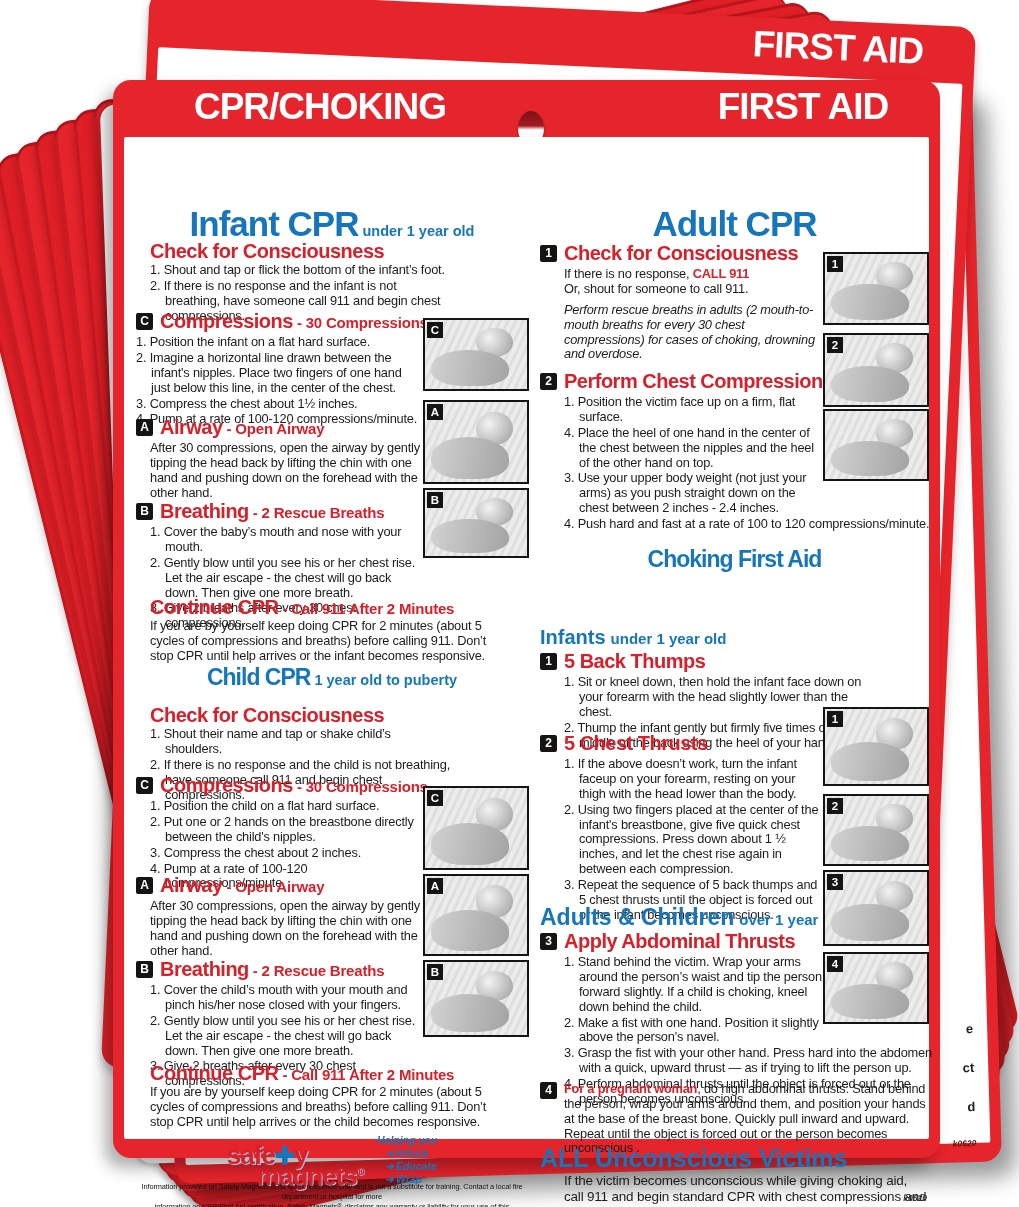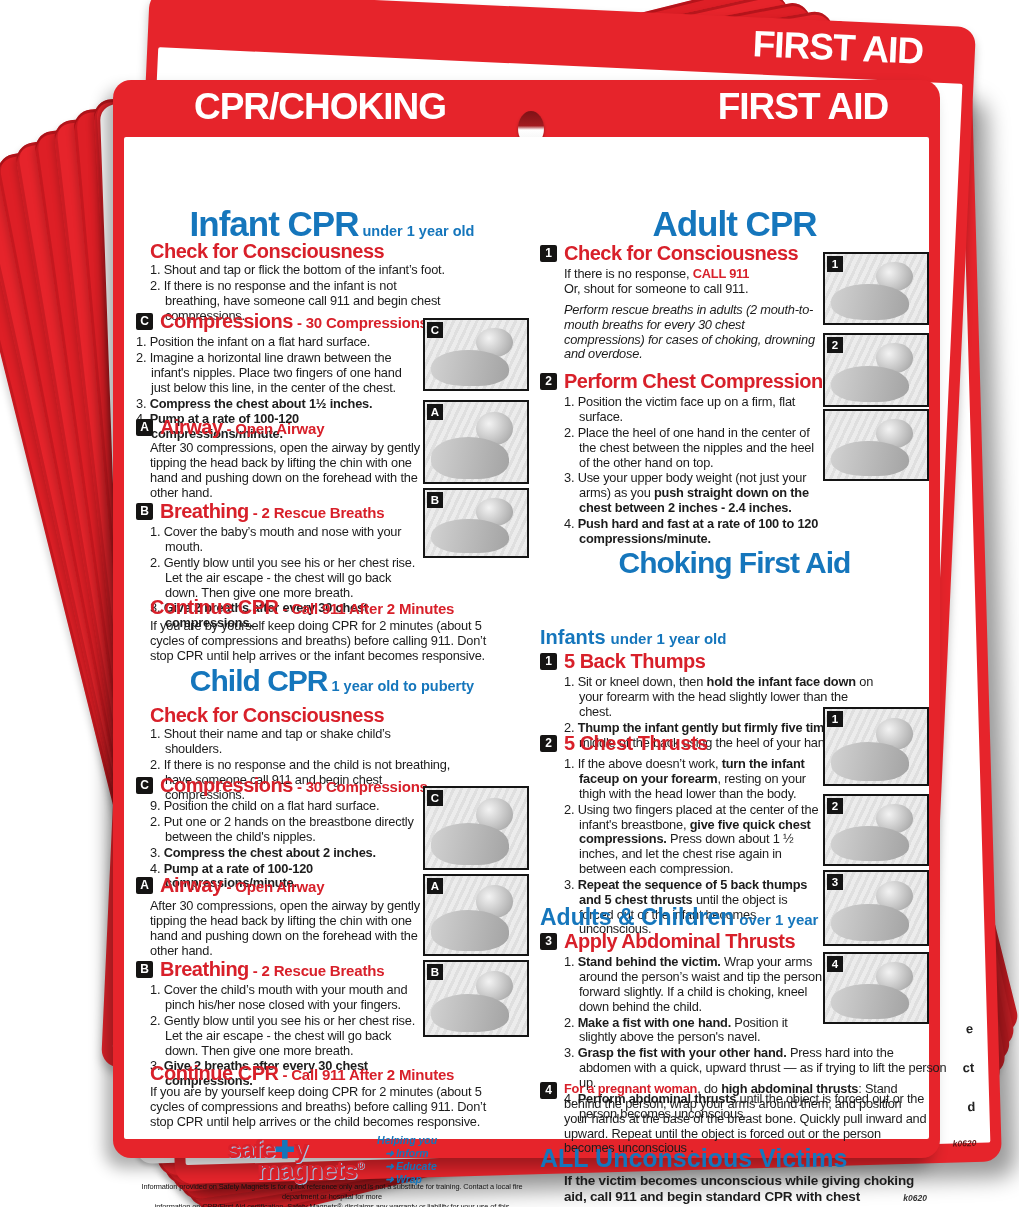--- a/index.html
+++ b/index.html
@@ -30,55 +30,55 @@
         box-shadow:0 2px 3px rgba(0,0,0,.35);}
 
   
   .col{position:absolute;top:61px;bottom:0;}
   .col-left{left:12px;width:392px;}
   .col-right{left:416px;width:389px;}
   .blk{position:absolute;left:0;}
 
   .h1{width:100%;text-align:center;color:#1576bc;font-weight:bold;white-space:nowrap;}
   .h1 .big{font-size:35px;letter-spacing:-1px;}
-  .h1 .big-xl{font-size:30px;letter-spacing:-1px;}
+  .h1 .big-xl{font-size:23px;letter-spacing:-1px;}
   .h1 .age{font-size:14.5px;font-weight:bold;margin-left:4px;}
 
   .sec-head{display:flex;align-items:center;gap:7px;margin-bottom:2px;}
   .chip{flex:none;width:17px;height:17px;background:#151413;color:#fff;font-size:12px;font-weight:bold;line-height:17px;text-align:center;border-radius:2px;}
   .rh{color:#d8202a;font-weight:bold;white-space:nowrap;}
   .rh .t{font-size:20px;letter-spacing:-0.5px;}
   .rh .s{font-size:15px;margin-left:4px;}
   .bh{color:#1576bc;font-weight:bold;white-space:nowrap;}
   .bh .t{font-size:20px;}
   .bh .t-lg{font-size:23px;}
   .bh .s{font-size:15px;margin-left:5px;}
 
   .body-txt{font-size:12.8px;line-height:1.16;letter-spacing:-0.2px;}
   ul.items{list-style:none;margin:0;padding:0;}
   ul.items li{padding-left:15px;text-indent:-15px;margin-bottom:1px;}
-  .b,b{font-weight:bold;}
+  .b,b{font-weight:normal;}
   .it{font-style:italic;}
   .redb{color:#d8202a;font-weight:bold;}
   .note{color:#d8202a;font-weight:bold;font-size:15px;line-height:1.15;}
   .intro{color:#d8202a;font-weight:bold;font-size:14.5px;line-height:1.2;text-align:center;width:100%;}
   .p{margin:0 0 6px 0;}
 
   
   .fig{position:absolute;width:106px;border:2.5px solid #141414;box-sizing:border-box;
        background:repeating-linear-gradient(115deg,#ececec 0 4px,#dfdfdf 4px 7px);overflow:hidden;}
   .fig::before{content:"";position:absolute;right:14%;top:12%;width:36%;height:42%;border-radius:50%;
        background:radial-gradient(circle at 35% 35%,#f3f3f3,#b5b5b5 70%,#979797);}
   .fig::after{content:"";position:absolute;left:6%;bottom:4%;width:76%;height:52%;border-radius:48% 52% 40% 42%;
        background:linear-gradient(100deg,#d2d2d2,#a3a3a3);}
   .fig .flabel{position:absolute;left:2px;top:2px;z-index:2;width:16px;height:16px;background:#141414;color:#fff;
        font-size:11.5px;font-weight:bold;line-height:16px;text-align:center;}
 
   
-  .logo-row{display:flex;align-items:center;justify-content:center;gap:14px;width:100%;}
+  .logo-row{display:flex;align-items:flex-end;justify-content:center;gap:14px;width:100%;}
   .logo-word{color:#d8202a;font-weight:bold;font-size:26px;letter-spacing:-1px;line-height:.8;
        text-shadow:1px 1px 0 #9fc6e8;}
   .logo-word .cross{color:#1576bc;text-shadow:none;font-size:24px;}
   .logo-line2{margin-left:30px;}
   .logo-reg{font-size:10px;vertical-align:super;}
   .tagline{color:#1576bc;font-weight:bold;font-style:italic;font-size:10.5px;line-height:1.25;}
   .tagline .arr{margin-right:2px;}
   .tag-item{display:block;margin-left:8px;}
   .disclaimer{width:100%;text-align:center;font-size:7.4px;line-height:1.35;color:#111;letter-spacing:-0.1px;}
   .code{position:absolute;right:2px;font-size:8.5px;font-weight:bold;font-style:italic;color:#333;}
@@ -189,21 +189,21 @@
             <li><span>2. If there is no response and the child is not breathing, have someone call 911 and begin chest compressions.</span></li>
           </ul>
         </div>
 
         <div class="blk body-txt" style="top:576px;width:288px;left:0;">
           <div class="sec-head">
             <span class="chip">C</span>
             <div class="rh"><span class="t">Compressions</span><span class="s">- 30 Compressions</span></div>
           </div>
           <ul class="items" style="margin-left:14px;">
-            <li><span>9. Position the child on a flat hard surface.</span></li>
+            <li><span>1. Position the child on a flat hard surface.</span></li>
             <li><span>2. Put one or 2 hands on the breastbone directly between the child's nipples.</span></li>
             <li><span>3. </span><b>Compress the chest about 2 inches.</b></li>
             <li><span>4. </span><b>Pump at a rate of 100-120 compressions/minute.</b></li>
           </ul>
         </div>
 
         <div class="blk body-txt" style="top:676px;width:288px;left:0;">
           <div class="sec-head">
             <span class="chip">A</span>
             <div class="rh"><span class="t">Airway</span><span class="s">- Open Airway</span></div>
@@ -284,21 +284,21 @@
           </div>
         </div>
 
         <div class="blk body-txt" style="top:172px;width:284px;left:0;">
           <div class="sec-head">
             <span class="chip">2</span>
             <div class="rh"><span class="t">Perform Chest Compressions</span></div>
           </div>
           <ul class="items" style="margin-left:24px;">
             <li><span>1. Position the victim face up on a firm, flat surface.</span></li>
-            <li><span>2. Place the heel of one hand in the center of the chest between the nipples and the heel of the other hand on top.</span></li>
+            <li><span>4. Place the heel of one hand in the center of the chest between the nipples and the heel of the other hand on top.</span></li>
             <li><span>3. Use your upper body weight (not just your arms) as you </span><b>push straight down on the chest between 2 inches - 2.4 inches.</b></li>
             <li style="width:360px;"><span>4. </span><b>Push hard and fast at a rate of 100 to 120 compressions/minute.</b></li>
           </ul>
         </div>
 
 
         <div class="blk h1" style="top:348px;">
           <span class="big-xl">Choking First Aid</span>
         </div>
 

